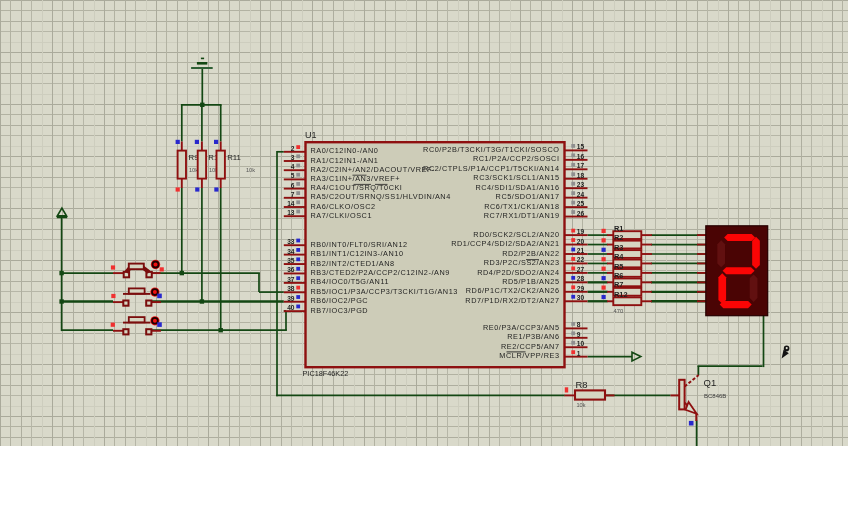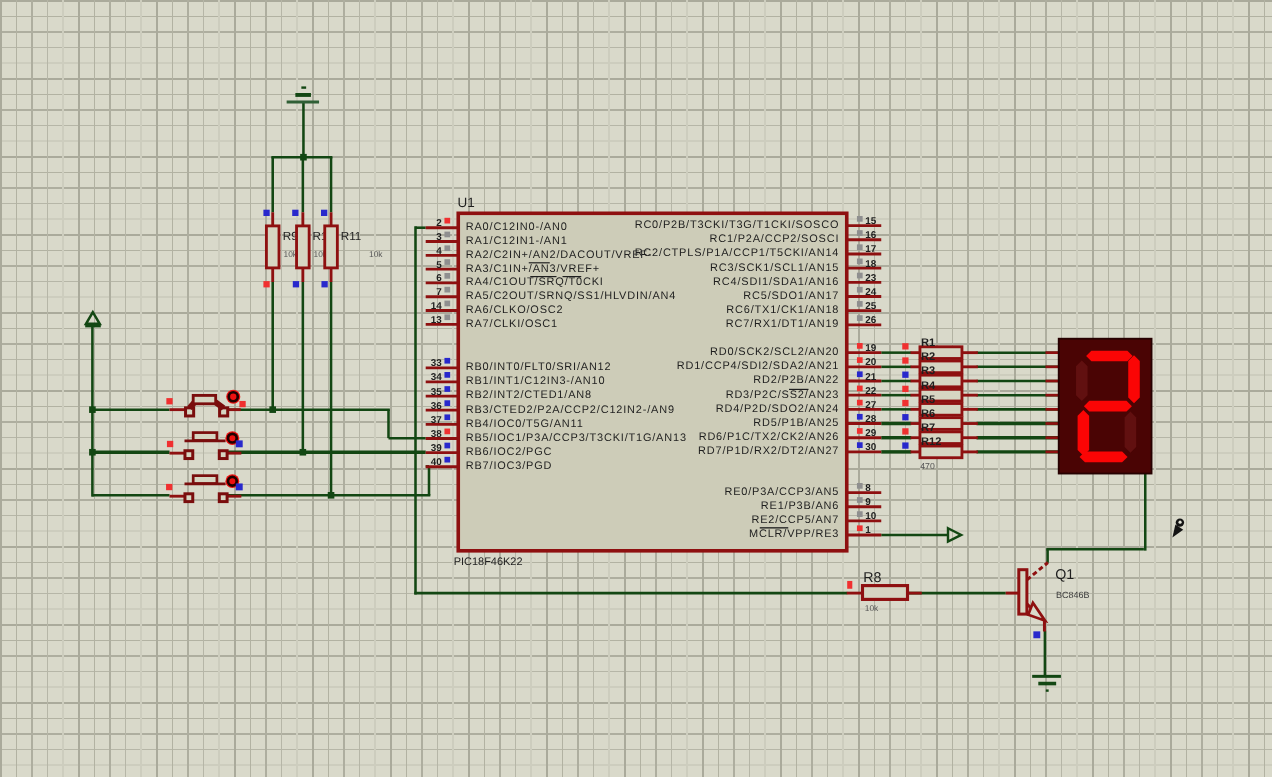--- a/index.html
+++ b/index.html
@@ -1,15 +1,15 @@
 <!DOCTYPE html>
 <html><head><meta charset="utf-8">
 <style>
 html,body{margin:0;padding:0;}
-#canvas{position:relative;width:848px;height:518px;overflow:hidden;
+#canvas{position:relative;width:848px;height:446px;overflow:hidden;
 background-color:#d9d9ca;
 background-image:
 repeating-linear-gradient(to right,#aaaa9b 0 1.2px,transparent 1.2px 10.4px,#b2b2a2 10.4px 11.4px,transparent 11.4px 20.8px,#aeae9f 20.8px 21.8px,transparent 21.8px 31.2px,#b6b6a7 31.2px 32.2px,transparent 32.2px 41.6px,#cdcdbe 41.6px 42.6px,transparent 42.6px 52px),
 repeating-linear-gradient(to bottom,#aaaa9b 0 1.2px,transparent 1.2px 10.4px,#b2b2a2 10.4px 11.4px,transparent 11.4px 20.8px,#aeae9f 20.8px 21.8px,transparent 21.8px 31.2px,#b6b6a7 31.2px 32.2px,transparent 32.2px 41.6px,#cdcdbe 41.6px 42.6px,transparent 42.6px 52px);
 filter: blur(0.45px);
 }
 </style></head>
 <body>
 <div id="canvas">
 <svg width="848" height="518" viewBox="0 0 848 518">

